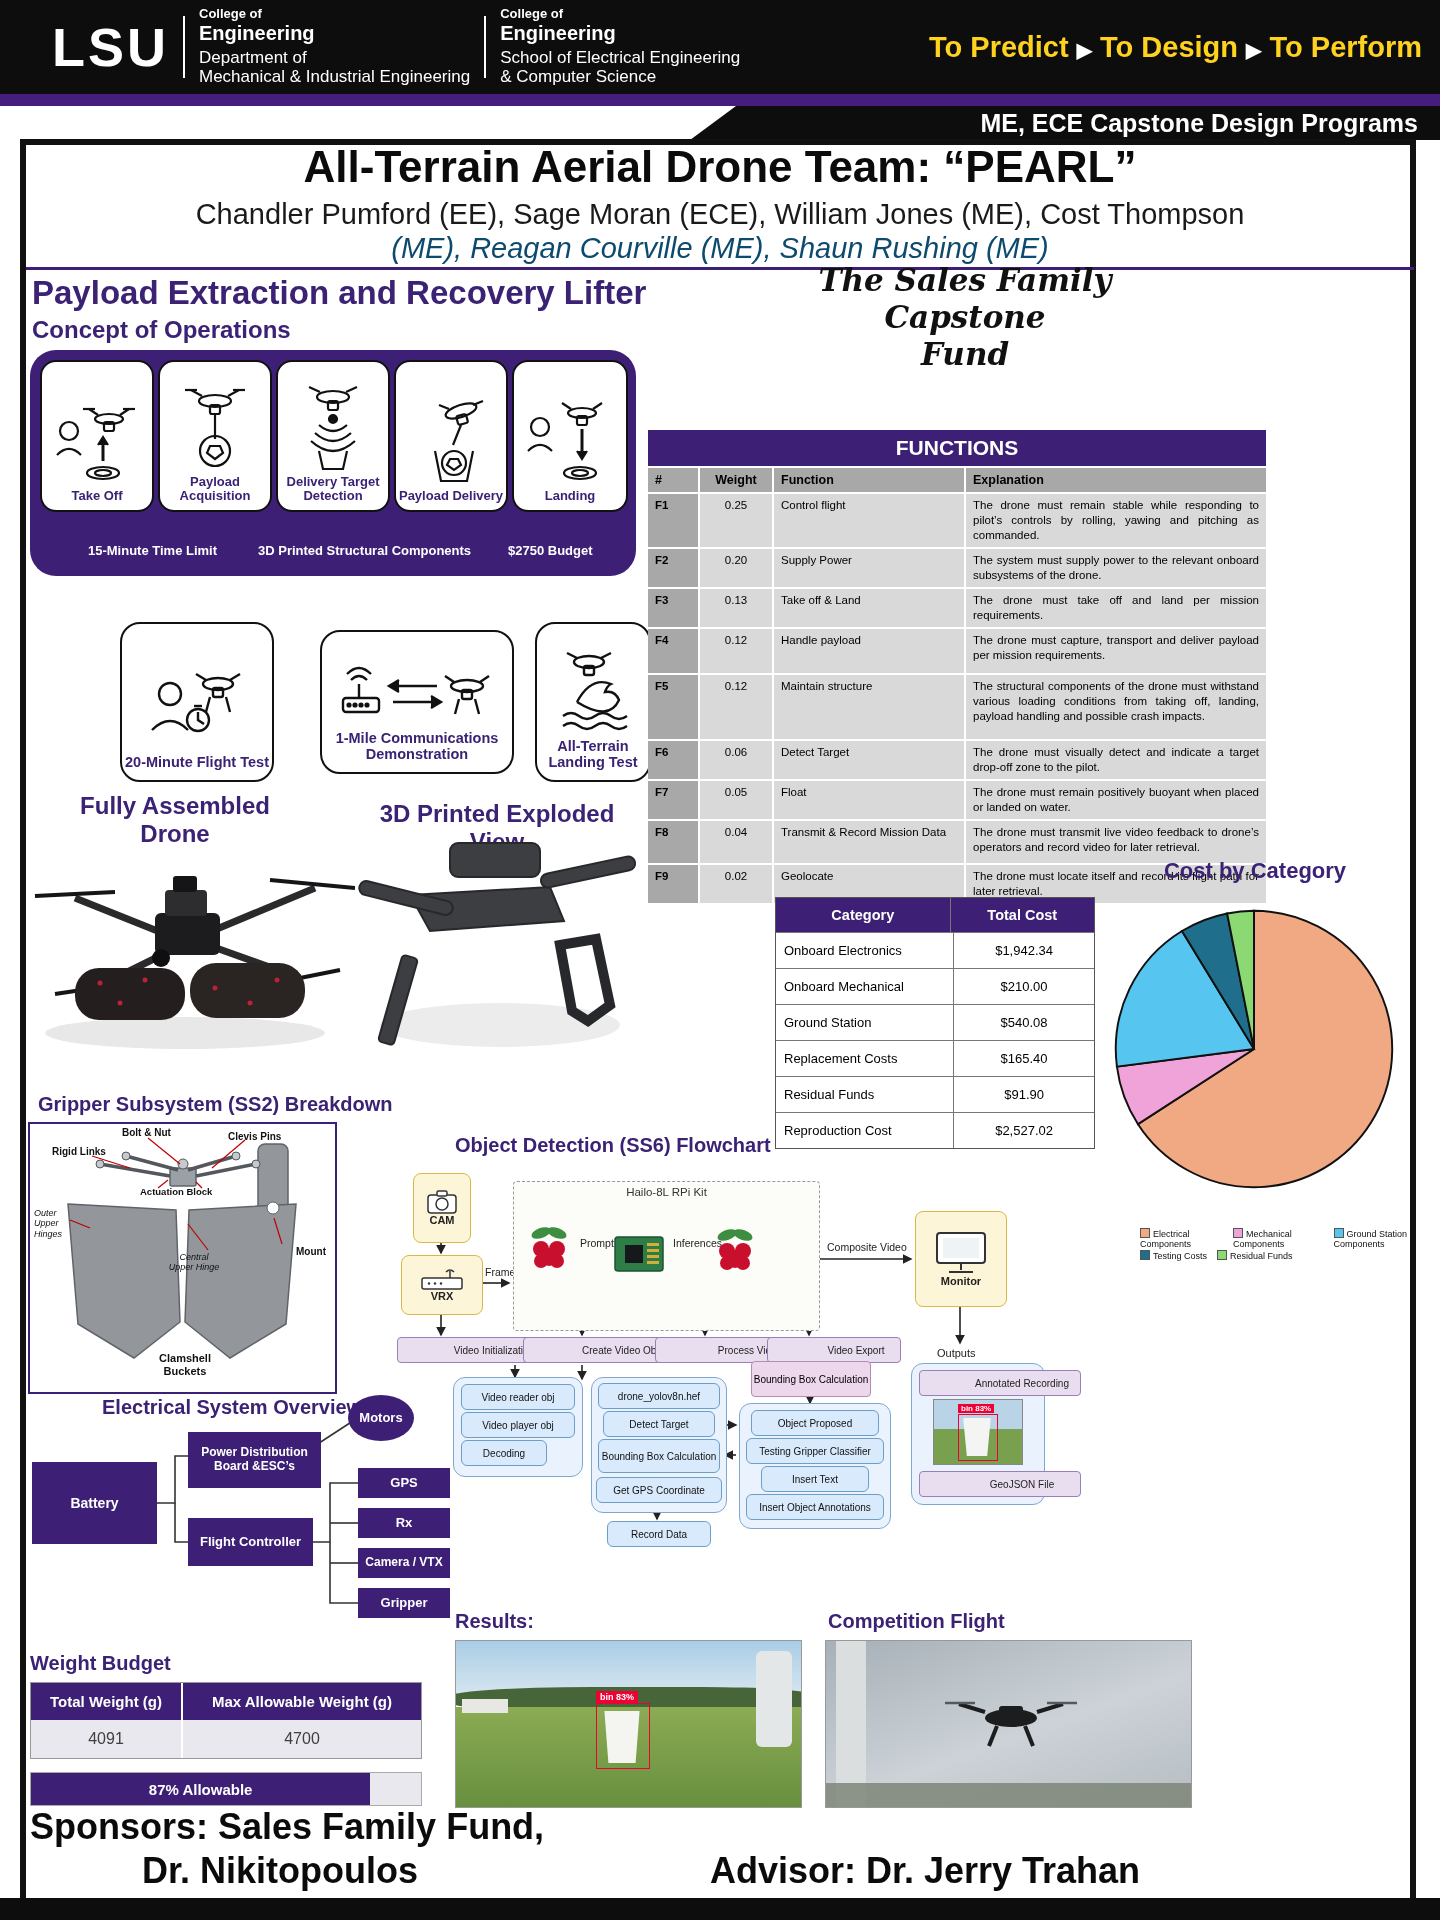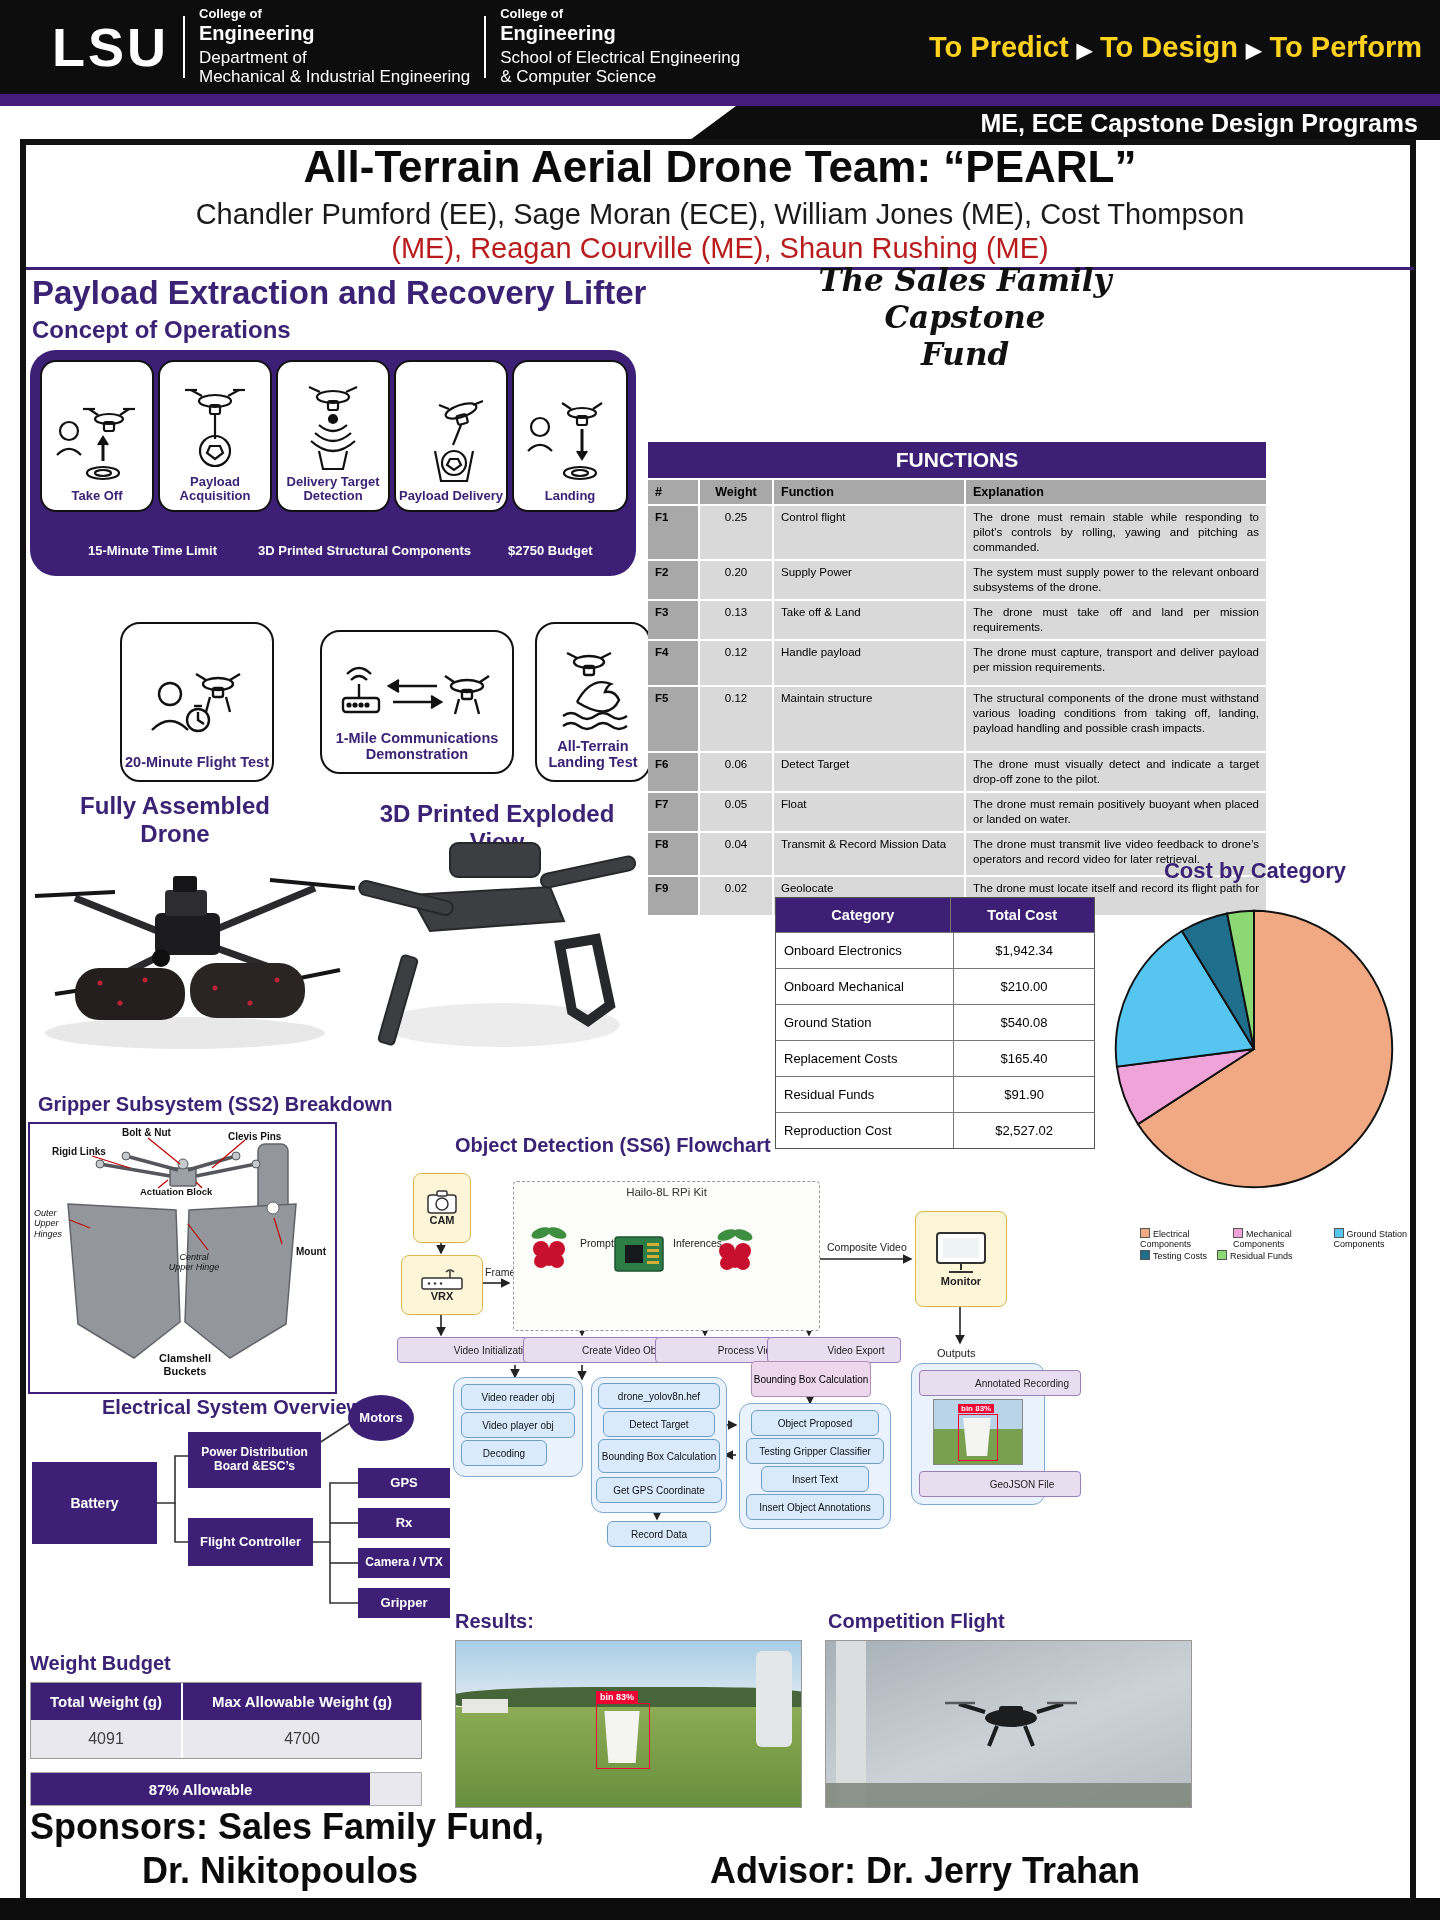--- a/index.html
+++ b/index.html
@@ -97,21 +97,21 @@
 </div>
 <div class="abs stripe"></div>
 <div class="abs banner">
   <span>ME, ECE Capstone Design Programs</span>
 </div>
 <div class="abs frame"></div>
 <div class="abs bottom-black"></div>
 
 <div class="abs center" style="left:30px;top:142px;width:1380px;font-size:44px;font-weight:bold;color:#0b0b0b;">All-Terrain Aerial Drone Team: “PEARL”</div>
 <div class="abs center" style="left:30px;top:198px;width:1380px;font-size:29px;color:#1a1a1a;">Chandler Pumford (EE), Sage Moran (ECE), William Jones (ME), Cost Thompson</div>
-<div class="abs center" style="left:30px;top:232px;width:1380px;font-size:29px;color:#b91c1c;">(ME), Reagan Courville (ME), Shaun Rushing (ME)</div>
+<div class="abs center" style="left:30px;top:232px;width:1380px;font-size:29px;color:#0c4a6e;font-style:italic;">(ME), Reagan Courville (ME), Shaun Rushing (ME)</div>
 <div class="abs" style="left:26px;top:267px;width:1388px;height:3px;background:#3d2076;"></div>
 
 <div class="abs ph" style="left:32px;top:274px;font-size:33px;">Payload Extraction and Recovery Lifter</div>
 <div class="abs center" style="left:780px;top:262px;width:370px;font-family:'DejaVu Serif',serif;font-style:italic;font-weight:bold;font-size:31px;color:#111;line-height:1.2;">
   <div>The Sales Family Capstone</div>
   <div>Fund</div>
 </div>
 <div class="abs ph" style="left:32px;top:316px;font-size:24px;">Concept of Operations</div>
 
 <div class="abs pbox" style="left:30px;top:350px;width:606px;height:226px;"></div>
@@ -297,21 +297,21 @@
   <g fill="#3c3e42" stroke="#26282b" stroke-width="2">
     <rect x="100" y="8" width="90" height="34" rx="8"></rect>
     <path d="M60,60 L200,52 L214,86 L80,96 Z"></path>
     <rect x="8" y="56" width="96" height="14" rx="7" transform="rotate(14 56 63)"></rect>
     <rect x="190" y="30" width="96" height="14" rx="7" transform="rotate(-12 238 37)"></rect>
     <rect x="40" y="120" width="16" height="90" rx="4" transform="rotate(16 48 165)"></rect>
     <path d="M210,110 L246,104 L260,170 L238,186 L222,176 Z" fill="none" stroke-width="10"></path>
   </g>
 </svg>
 
-<div class="abs ftable" style="left:648px;top:430px;width:618px;margin-top:12px;">
+<div class="abs ftable" style="left:648px;top:430px;width:618px;">
   <div class="ftitle">FUNCTIONS</div>
   <div class="frow fhead">
     <div class="fc fid">#</div>
     <div class="fc fw">Weight</div>
     <div class="fc ffn">Function</div>
     <div class="fc fex" style="text-align:left;">Explanation</div>
   </div>
   <div class="frow" style="min-height:46px;">
       <div class="fc fid">F1</div>
       <div class="fc fw">0.25</div>

